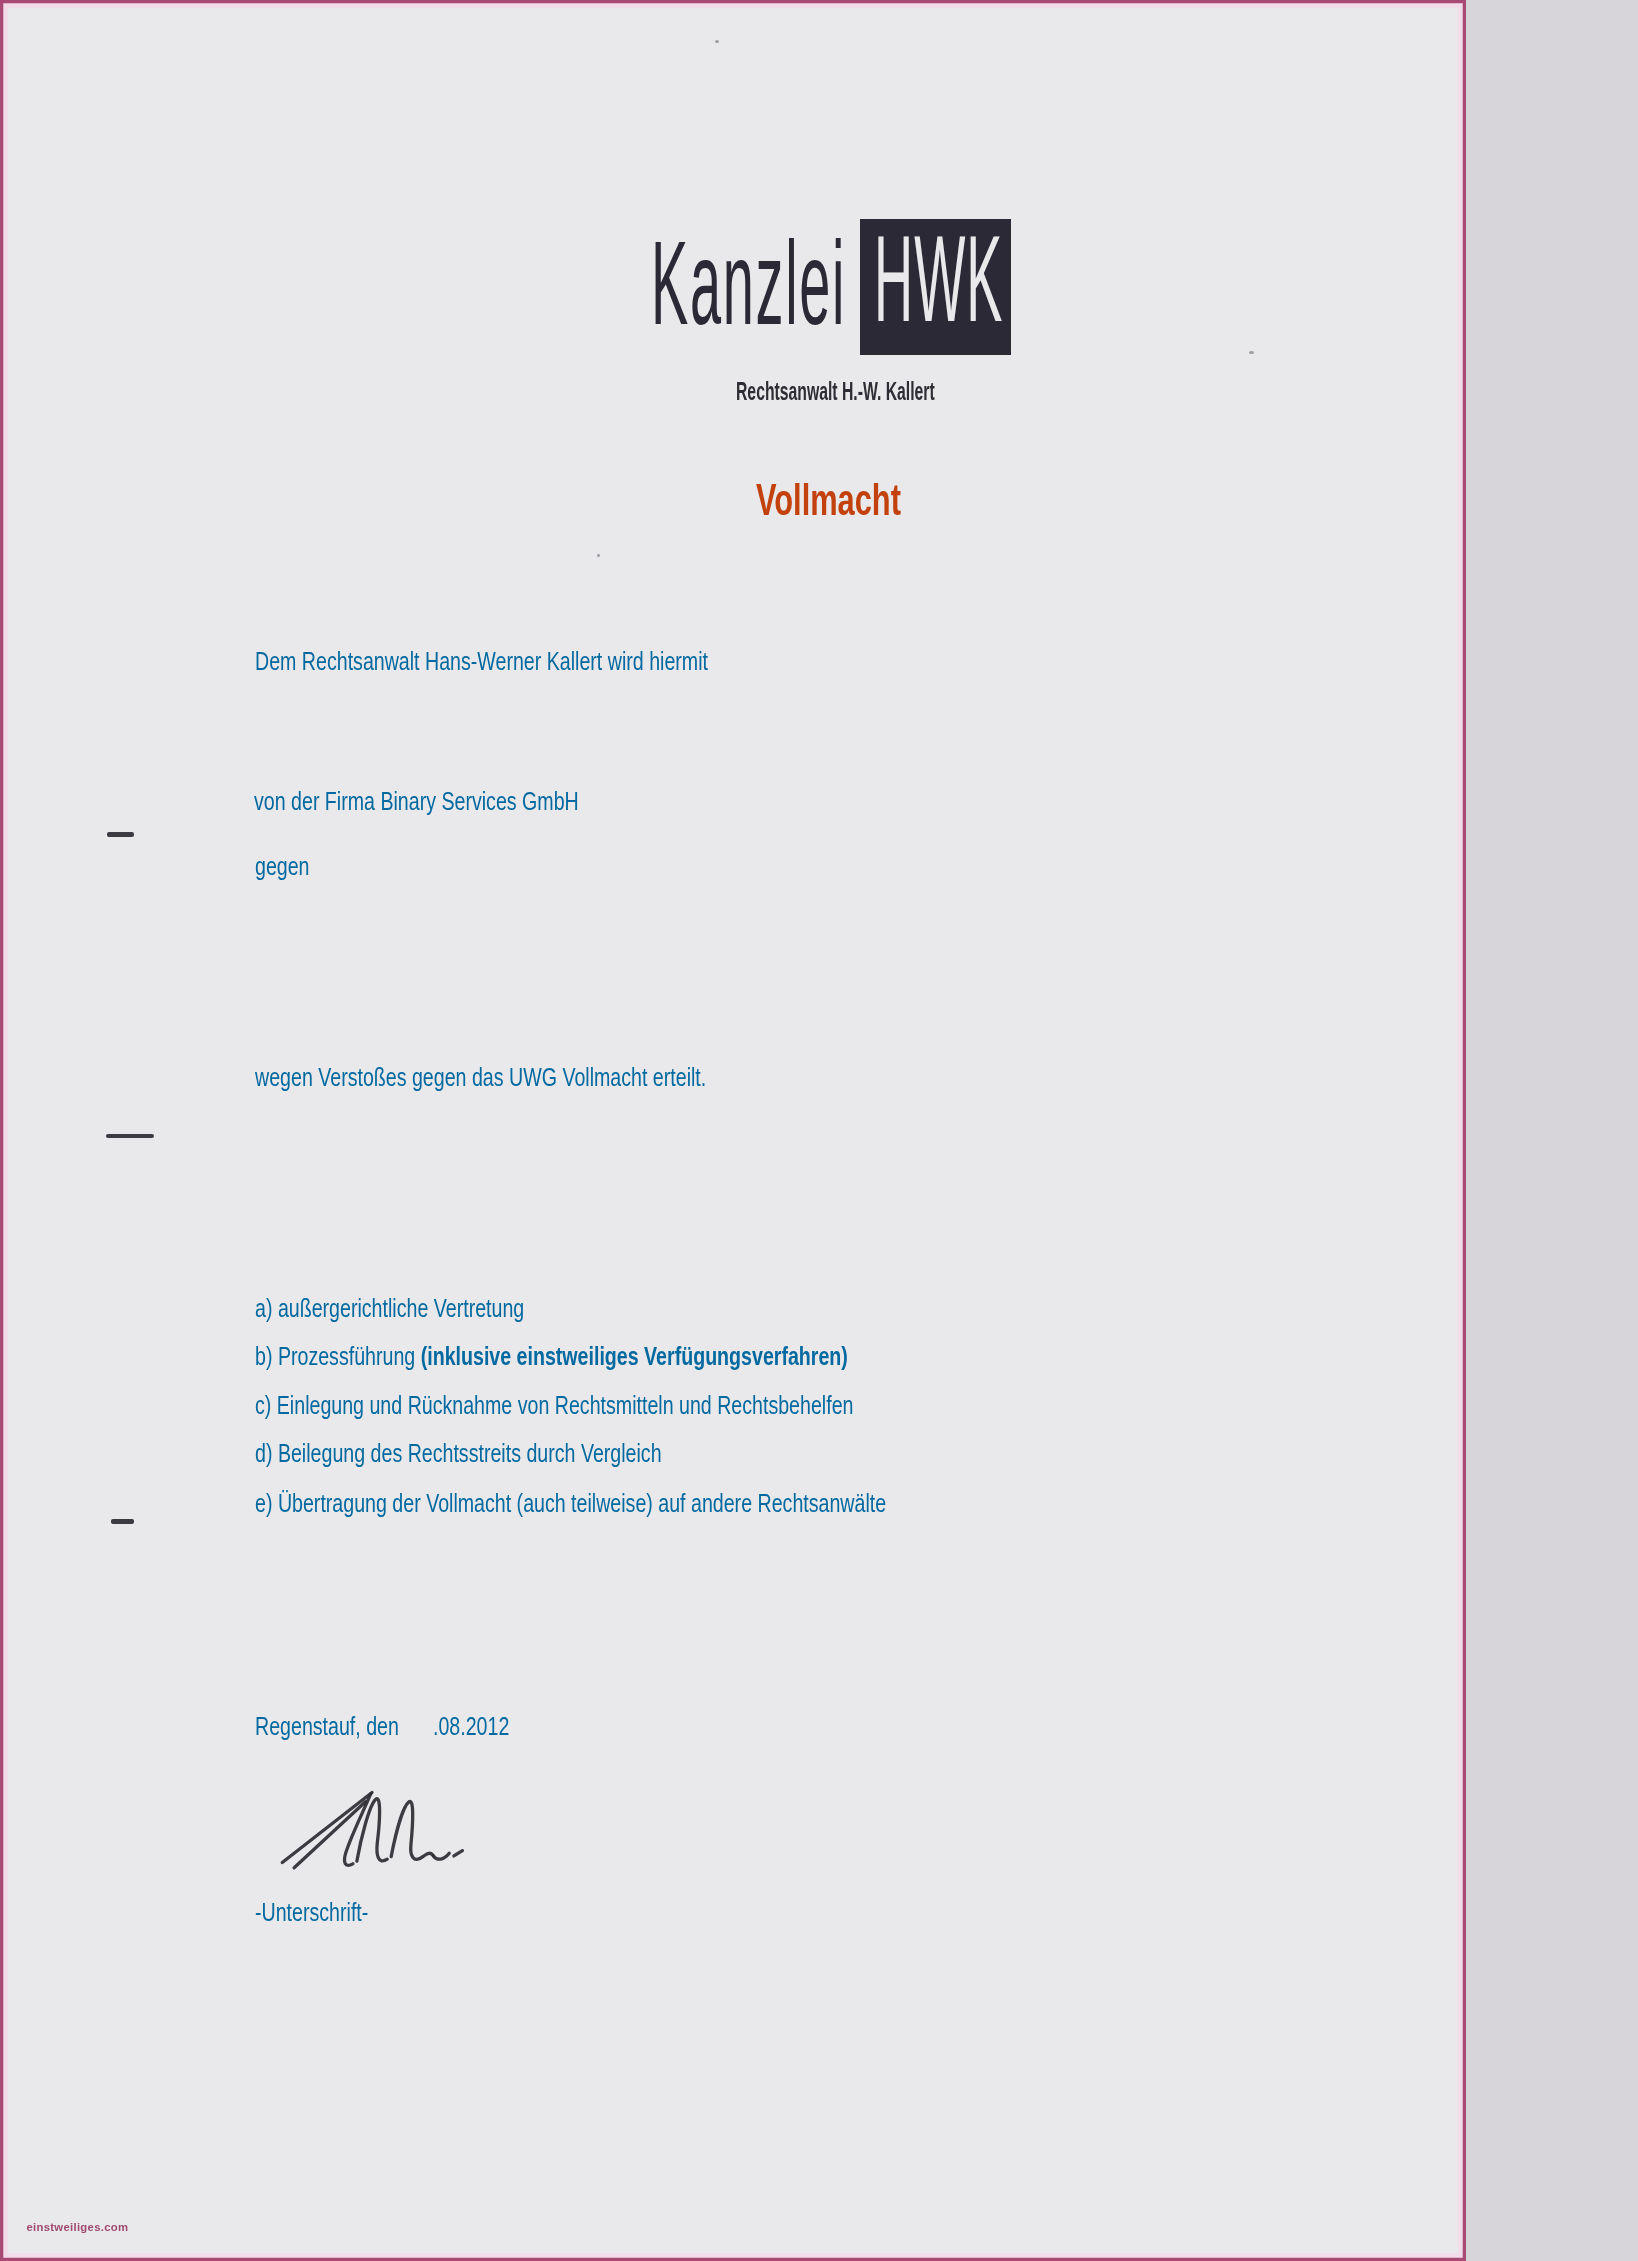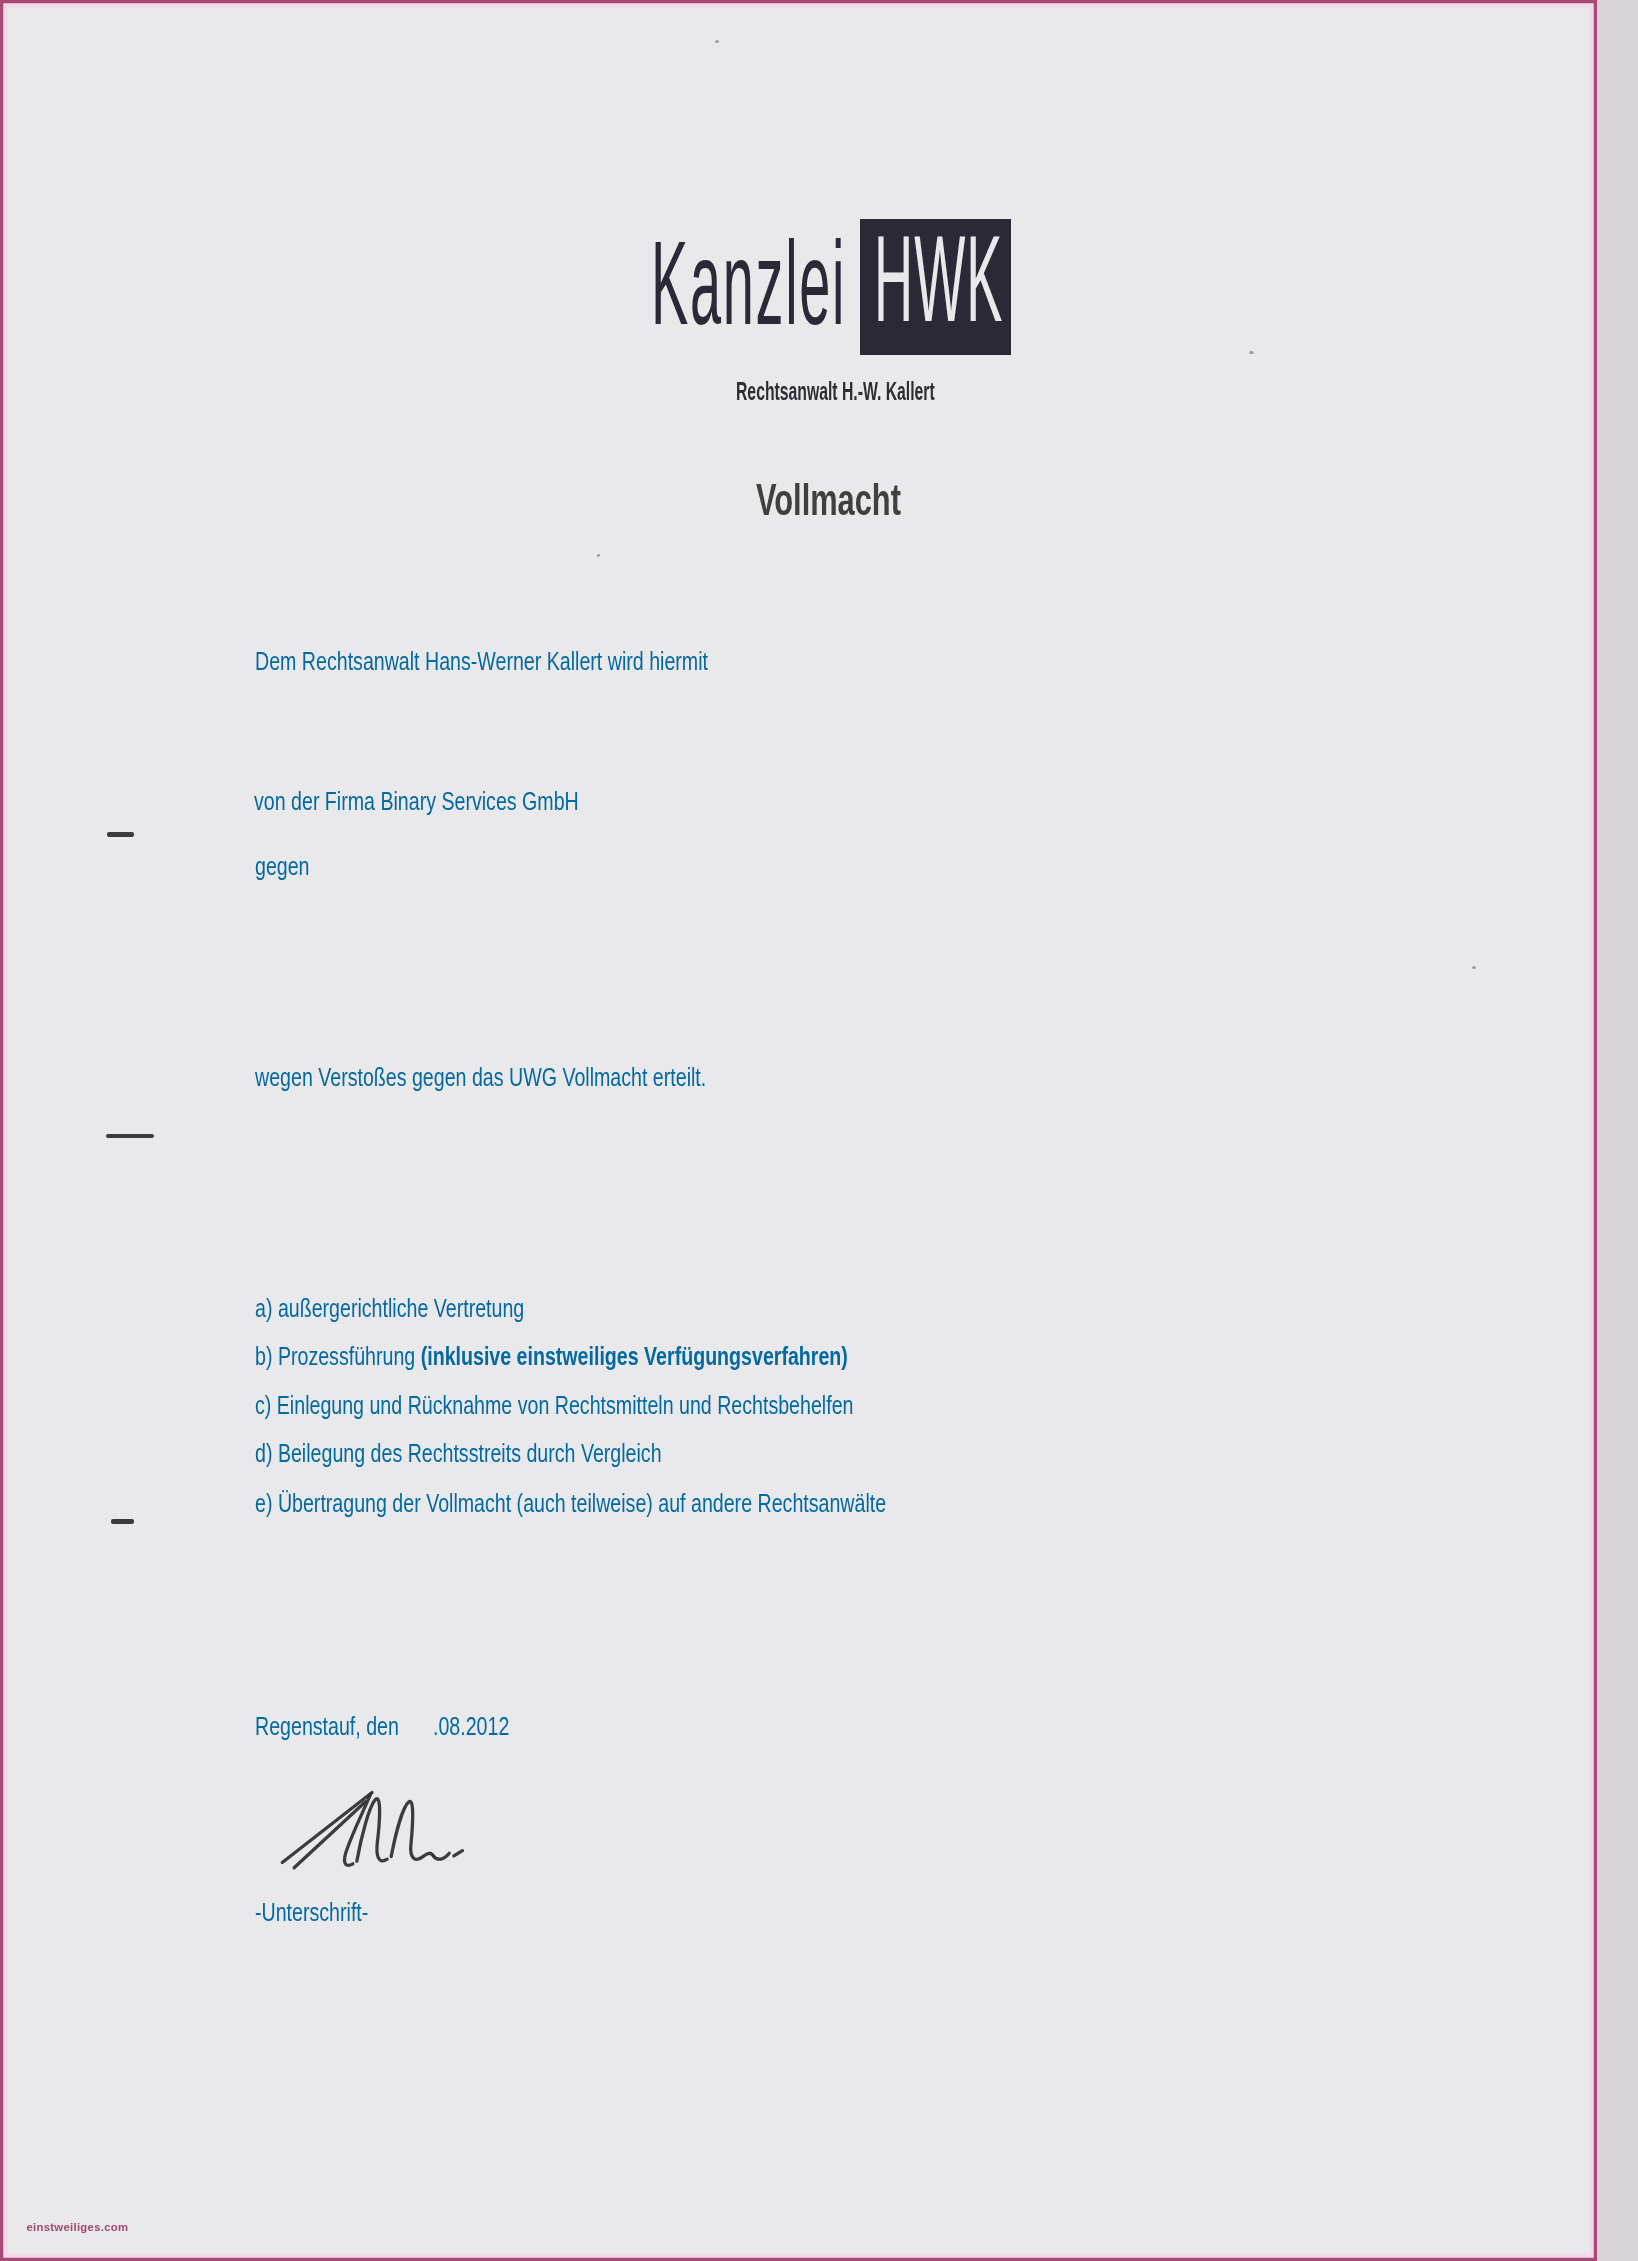--- a/index.html
+++ b/index.html
@@ -1,39 +1,39 @@
 <!DOCTYPE html>
 <html style="font-size:10.6px"><head>
 <meta charset="utf-8">
 <style>
   html,body { margin:0; padding:0; background:#d7d5d9; }
   #canvas {
     position:relative;
-    width:1597px; height:2261px;
+    width:1466px; height:2261px;
     background:#e9e8ea;
     box-shadow: inset 0 0 0 3.3px #a84a74, inset 0 0 0 8px #f3dcea;
     overflow:hidden;
     font-family:"Liberation Sans", sans-serif;
     color:#33313a;
   }
   .abs { position:absolute; white-space:nowrap; }
   .cond { display:inline-block; transform:scaleX(0.74); transform-origin:0 0; white-space:nowrap; }
   .line { font-size:26.5px; line-height:32px; color:#0369a1; }
   .bseg { font-weight:bold; }
 
   
   .logo-firm { left:651px; top:223px; font-size:119px; line-height:119px; letter-spacing:0.03em; color:#2b2936; }
   .logo-firm .squash { display:inline-block; transform:scaleX(0.47); transform-origin:0 0; }
   .logo-box { left:860px; top:219px; width:151px; height:136px; background:#2b2936; }
   .logo-monogram { left:874px; top:217px; font-size:123px; line-height:123px; letter-spacing:0.02em; color:#e9e8ea; z-index:2; }
   .logo-monogram .squash { display:inline-block; transform:scaleX(0.44); transform-origin:0 0; }
   .logo-sub { left:736px; top:358px; font-size:25px; line-height:26.5px; font-weight:bold; color:#2e2c34;margin-top:20px; }
   .logo-sub .squash { display:inline-block; transform:scaleX(0.63); transform-origin:0 0; }
 
-  .doc-title { left:756px; top:477px; font-size:44px; line-height:46px; font-weight:bold; margin:0; color:#404040; }
+  .doc-title { left:756px; top:477px; font-size:44px; line-height:46px; font-weight:bold; margin:0; color:#c2410c; }
   .doc-title .cond { transform:scaleX(0.70); }
 
   .datespacer { display:inline-block; width:46px; }
 
   .fold-mark { position:absolute; background:#2d2b33; border-radius:2px; opacity:0.92; }
   .speck { position:absolute; background:#8f8d96; border-radius:50%; opacity:0.8; }
 
   .signature { position:absolute; left:271px; top:1782px; width:206px; height:99px; }
   .signature path { fill:none; stroke:#2f2d35; stroke-width:5; stroke-linecap:round; opacity:0.93; }
 

